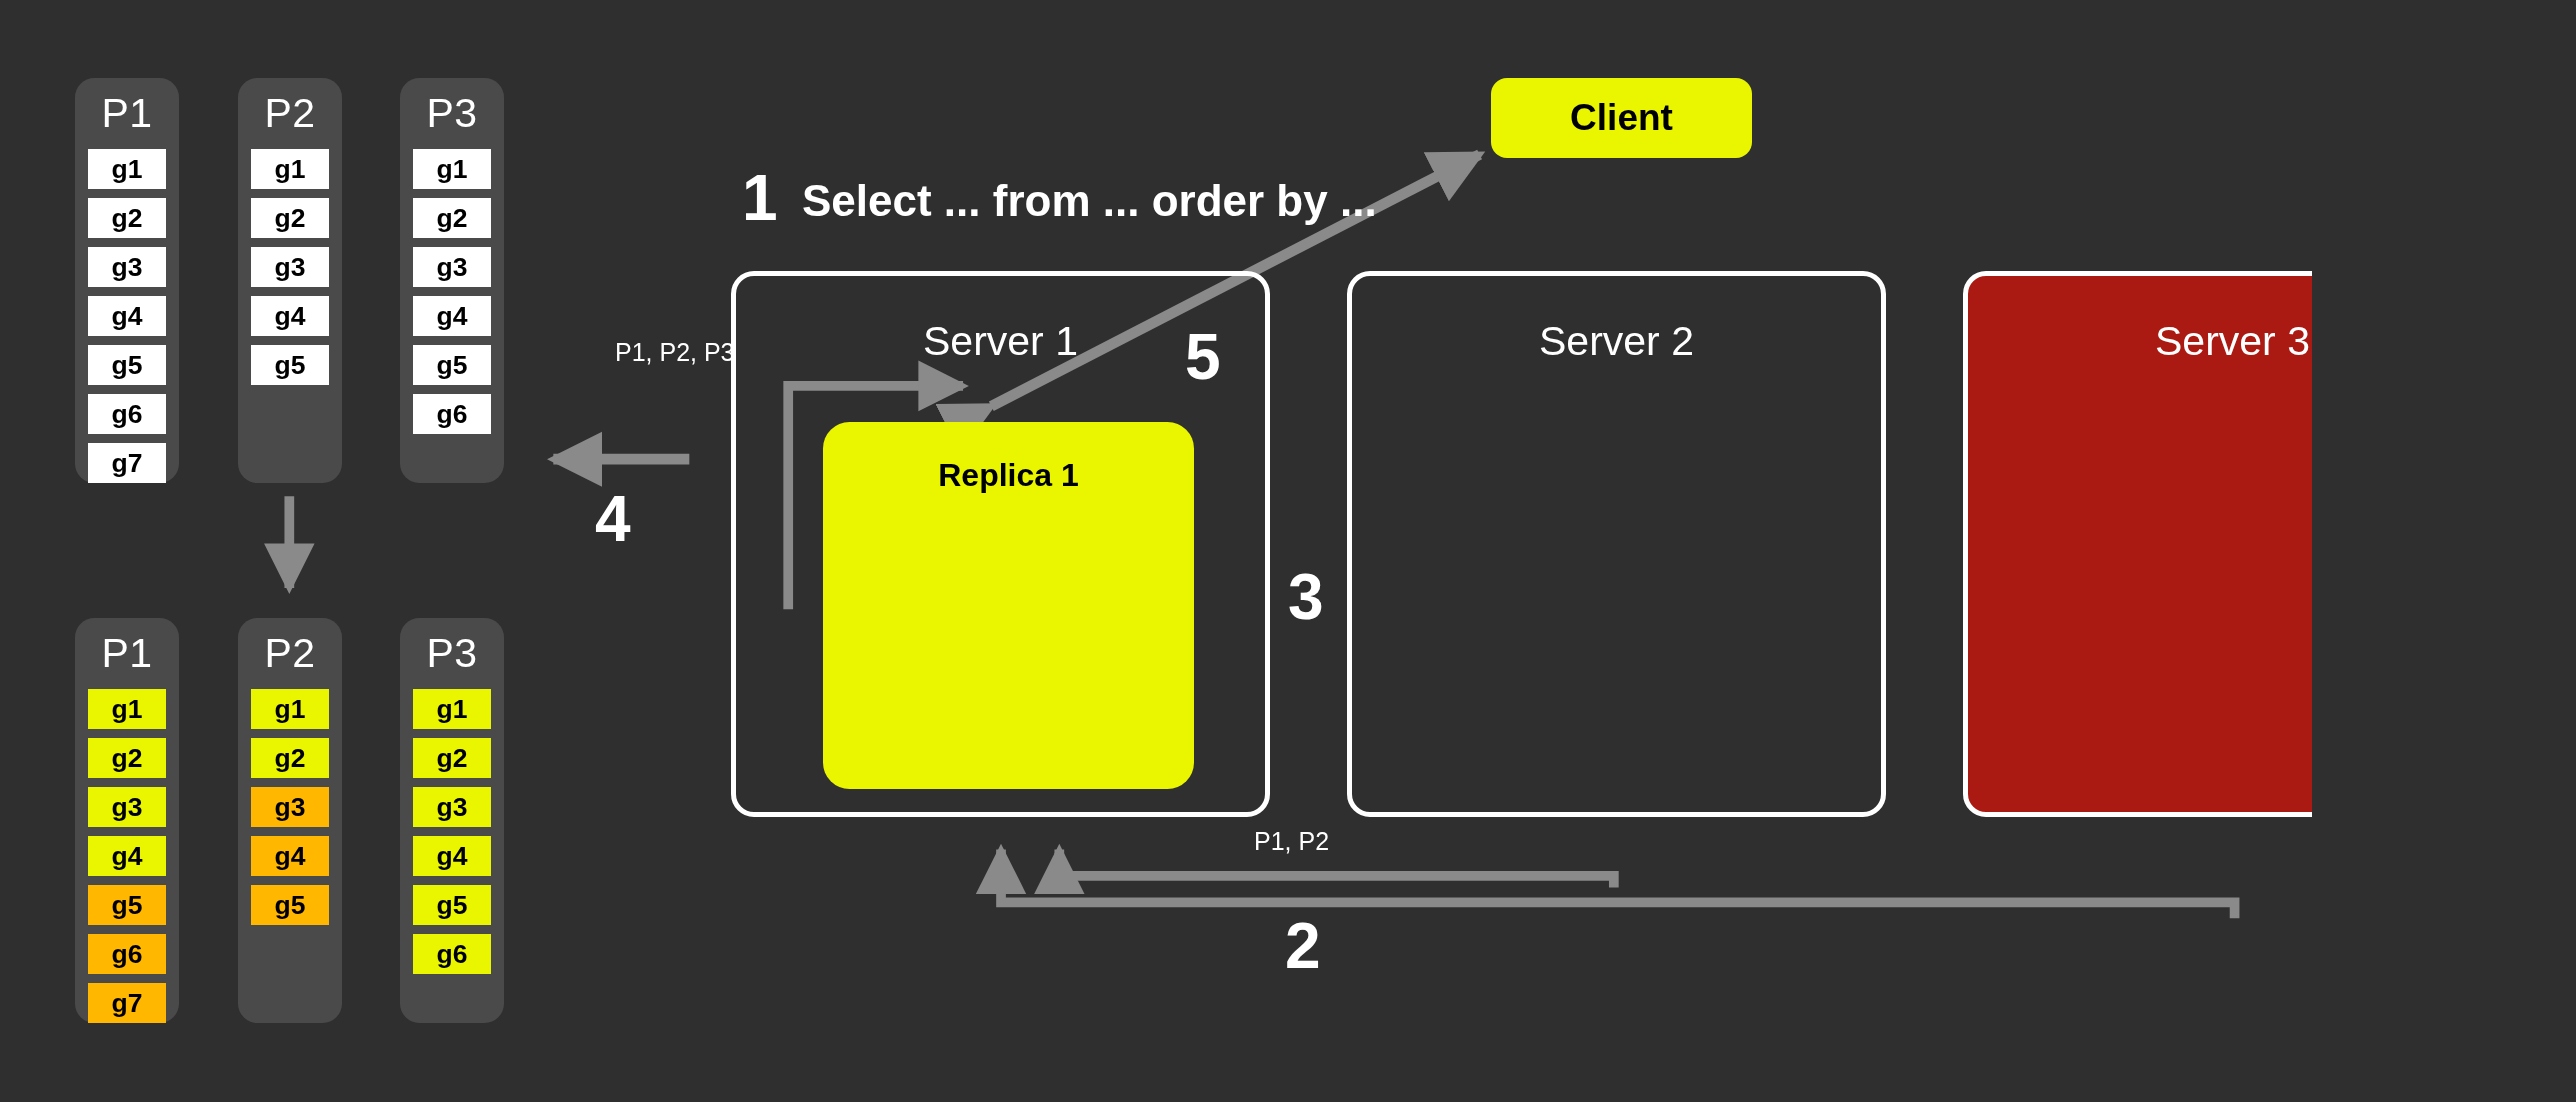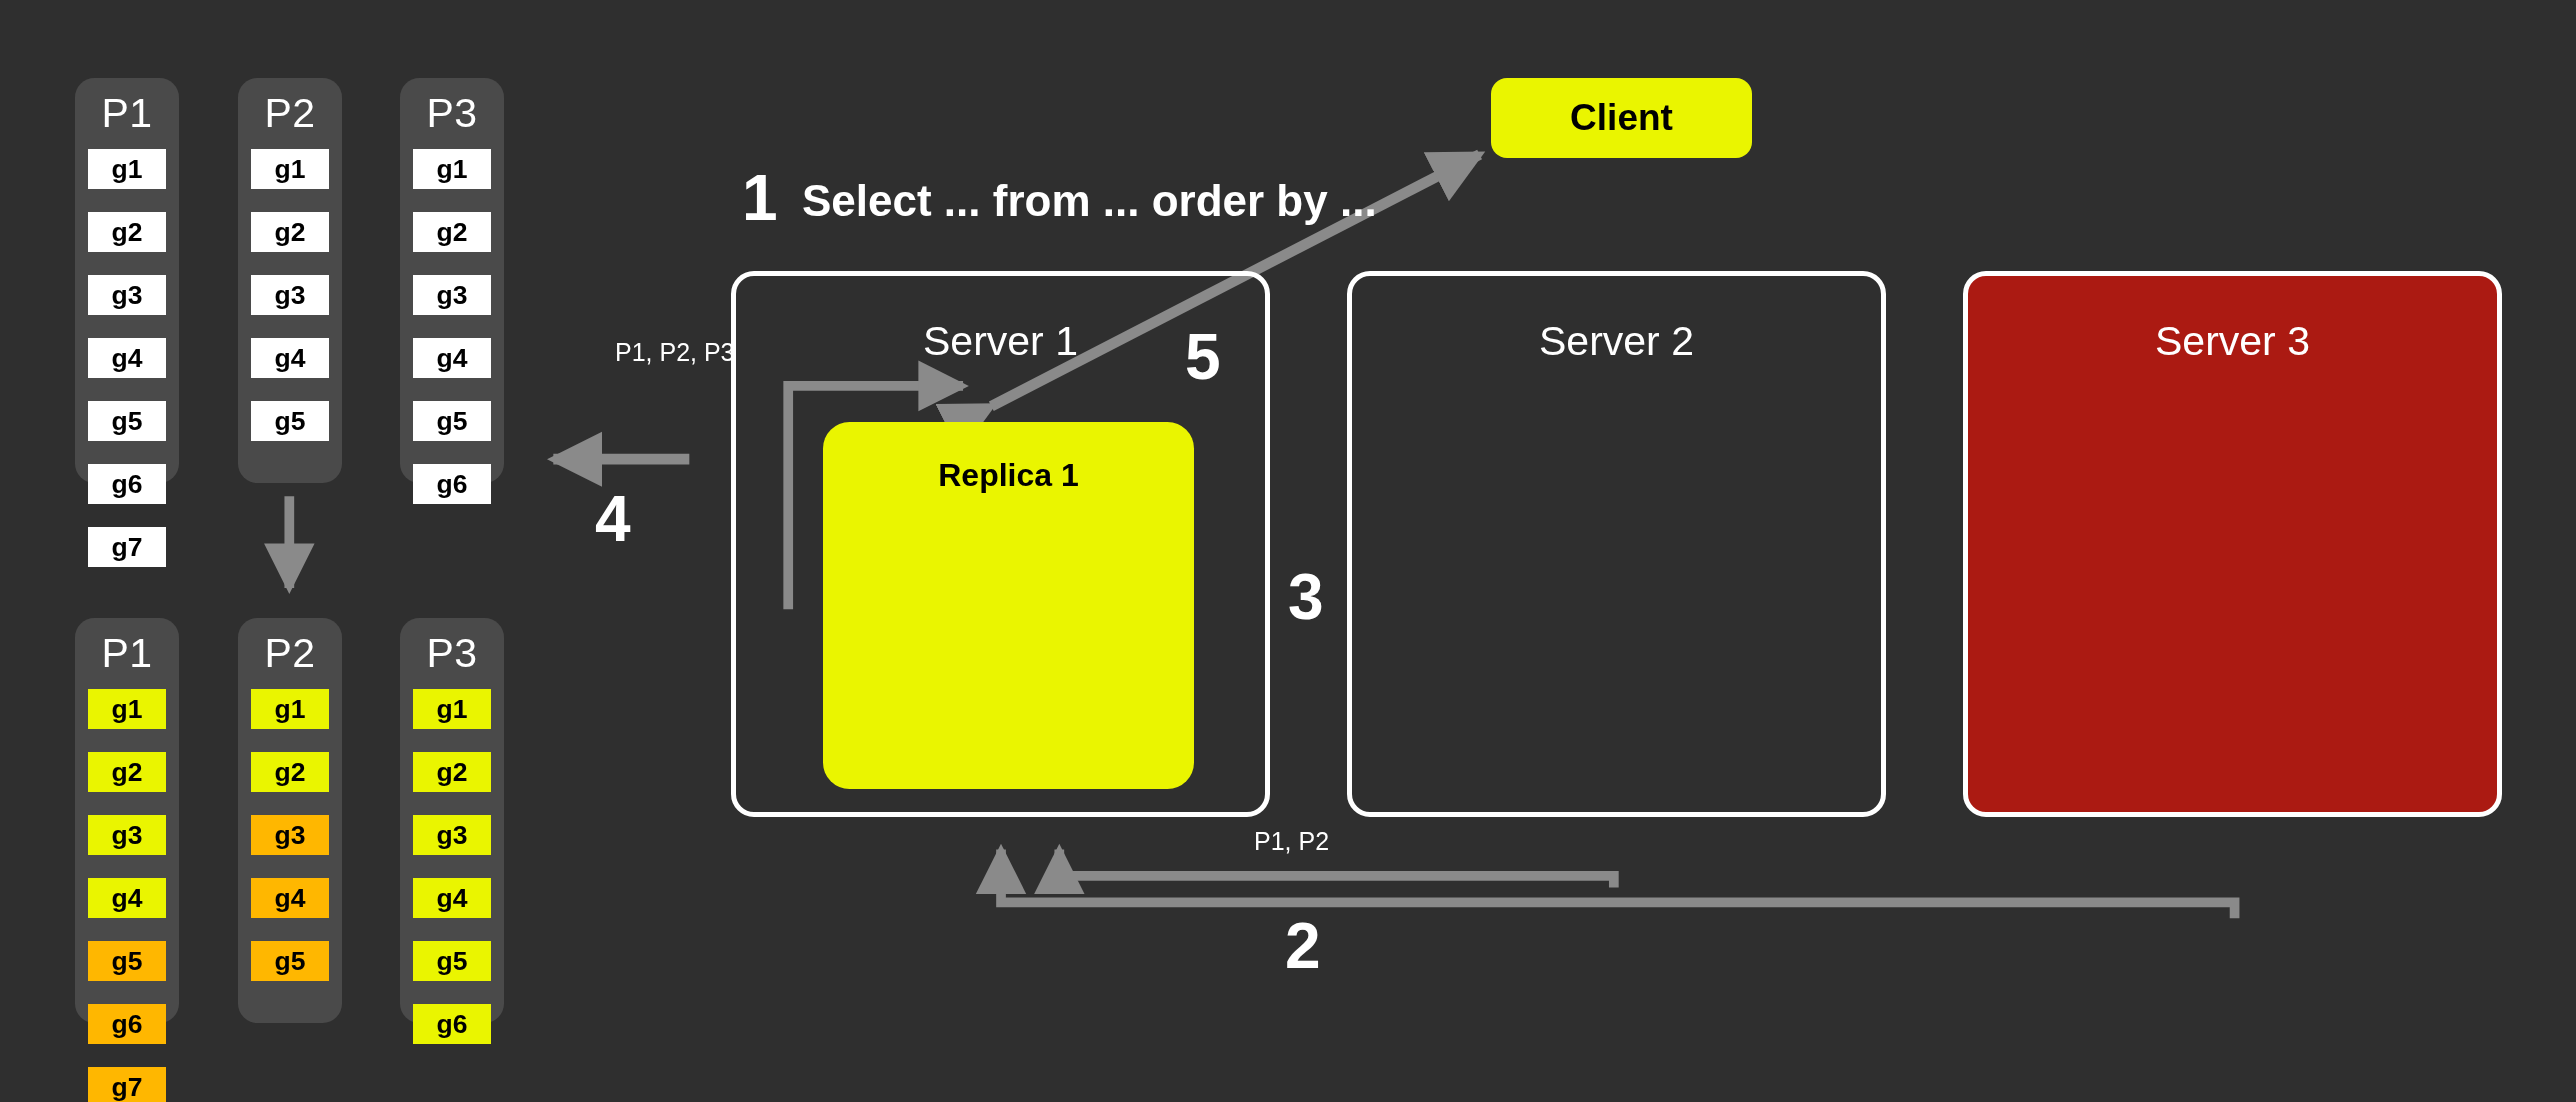--- a/index.html
+++ b/index.html
@@ -2,21 +2,21 @@
 <html style="font-size:14px"><head>
 <meta charset="utf-8">
 <style>
   html, body {
     margin: 0;
     padding: 0;
     background: #2f2f2f;
   }
   #stage {
     position: relative;
-    width: 2576px;
+    width: 2312px;
     height: 1102px;
     background: #2f2f2f;
     font-family: "Liberation Sans", sans-serif;
     overflow: hidden;
   }
   #svg-layer {
     position: absolute;
     left: 0; top: 0;
     width: 2576px;
     height: 1102px;
@@ -38,21 +38,21 @@
     font-weight: 400;
     text-align: center;
     line-height: 57px;
     height: 57px;
     letter-spacing: 0.4px;
   }
   .cells {
     display: flex;
     flex-direction: column;
     align-items: center;
-    gap: 23px;
+    gap: 9px;
     padding-top: 7px;
   }
   .cell {
     width: 78px;
     height: 40px;
     line-height: 40px;
     text-align: center;
     color: #000000;
     font-size: 26.5px;
     font-weight: bold;

